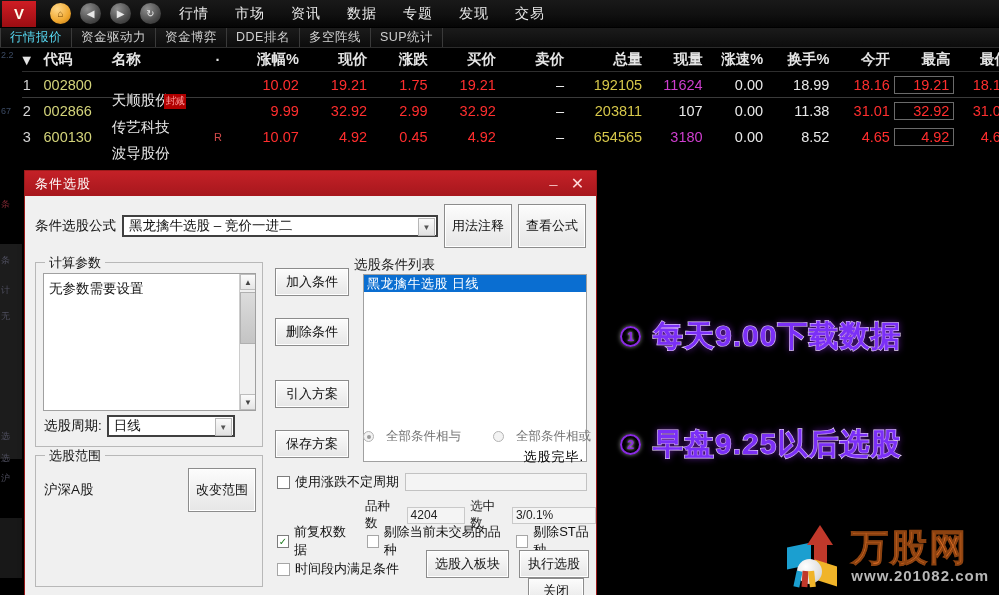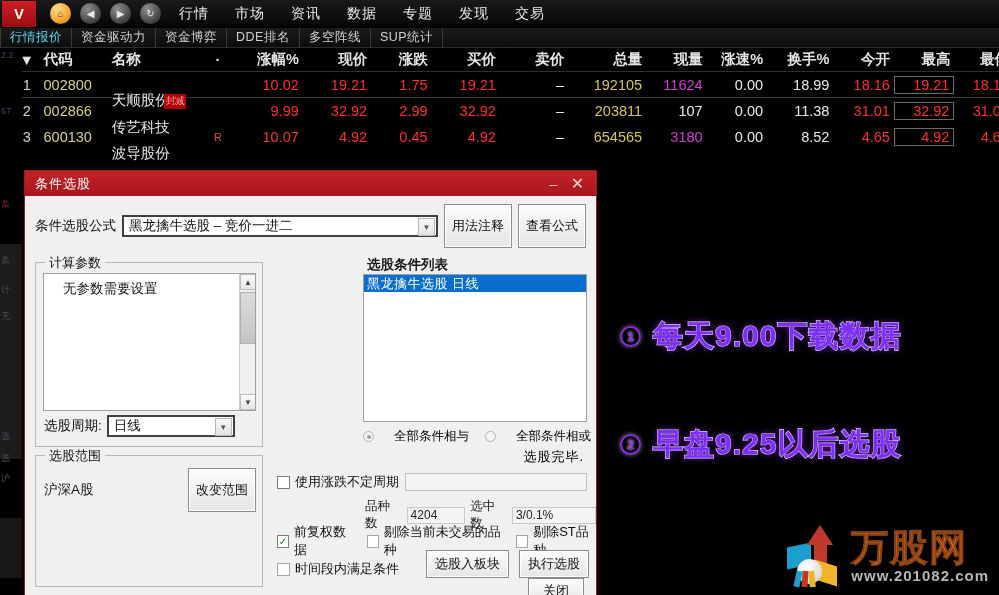--- a/index.html
+++ b/index.html
@@ -140,21 +140,21 @@
     position: absolute; top: -9px; left: 9px; background: #f0f0f0;
     padding: 0 4px; font-size: 13px; color: #111;
   }
 
   
   #grp-calc { left: 10px; top: 66px; width: 228px; height: 185px; }
   .listwrap {
     position: absolute; left: 7px; top: 10px; width: 213px; height: 138px;
     background: #fff; border: 1px solid #a0a0a0; overflow: hidden;
   }
-  .listwrap .txt { padding: 6px 19px; font-size: 13.5px; color: #111; }
+  .listwrap .txt { padding: 6px 5px; font-size: 13.5px; color: #111; }
   .vscroll {
     position: absolute; right: 0; top: 0; width: 16px; height: 136px;
     background: #f0f0f0; border-left: 1px solid #ccc;
   }
   .vsc-up, .vsc-dn {
     position:absolute; left:0; width:16px; height:16px;
     background: linear-gradient(#fbfbfb,#e6e6e6); border:1px solid #bdbdbd;
     display:flex; align-items:center; justify-content:center; font-size:8px; color:#444;
   }
   .vsc-up { top: 0; } .vsc-dn { bottom: 0; }
@@ -170,33 +170,33 @@
   .scope-row { position:absolute; left:8px; top:12px; width:212px; display:flex; align-items:center; }
   .scope-val { font-size: 13.5px; }
   .scope-row .btn { margin-left: auto; }
 
   
   .midbtns { position: absolute; left: 250px; top: 72px; width: 74px; }
   .midbtns .btn { display: block; width: 74px; text-align: center; padding: 4px 0; margin-bottom: 22px; }
   .midbtns .btn.sp { margin-top: 34px; }
 
   
-  .cond-label { position: absolute; left: 342px; top: 60px; font-size: 13.5px; font-weight: bold; }
+  .cond-label { position: absolute; left: 329px; top: 60px; font-size: 13.5px; }
   .cond-list {
-    position: absolute; left: 338px; top: 78px; width: 224px; height: 148px;
+    position: absolute; left: 338px; top: 78px; width: 224px; height: 188px;
     background: #fff; border: 1px solid #a0a0a0;
   }
   .cond-item {
     height: 17px; background: #0a6ed1; color: #fff; font-size: 13px;
     padding-left: 3px; display: flex; align-items: center; letter-spacing: .5px;
   }
 
   
   .radios { position: absolute; left: 338px; top: 232px; width: 228px; display: flex; justify-content: space-between; }
-  .radio { display: flex; align-items: center; gap: 20px; font-size: 12.5px; color: #000000; }
+  .radio { display: flex; align-items: center; gap: 12px; font-size: 12.5px; color: #737373; }
   .rdot {
     width: 11px; height: 11px; border-radius: 50%;
     border: 1px solid #b3b3b3; background: #f3f3f3;
     display:flex; align-items:center; justify-content:center;
   }
   .rdot.on::after { content:''; width:4px; height:4px; border-radius:50%; background:#9a9a9a; }
 
   .done-msg { position: absolute; right: 12px; top: 252px; color: #000000; font-size: 13px; letter-spacing: 1px; }
 
   .chk { display: inline-flex; align-items: center; gap: 5px; font-size: 13px; color:#111; }
@@ -446,20 +446,26 @@
       </div>
 
       <div class="gbox" id="grp-scope">
         <span class="gtitle">选股范围</span>
         <div class="scope-row">
           <span class="scope-val">沪深A股</span>
           <button class="btn">改变范围</button>
         </div>
       </div>
 
+      <div class="midbtns">
+        <button class="btn">加入条件</button>
+        <button class="btn">删除条件</button>
+        <button class="btn sp">引入方案</button>
+        <button class="btn">保存方案</button>
+      </div>
 
       <div class="cond-label">选股条件列表</div>
       <div class="cond-list">
         <div class="cond-item">黑龙擒牛选股   日线</div>
       </div>
 
       <div class="radios">
         <label class="radio">
           <span class="rdot on"></span>
           <span>全部条件相与</span>

